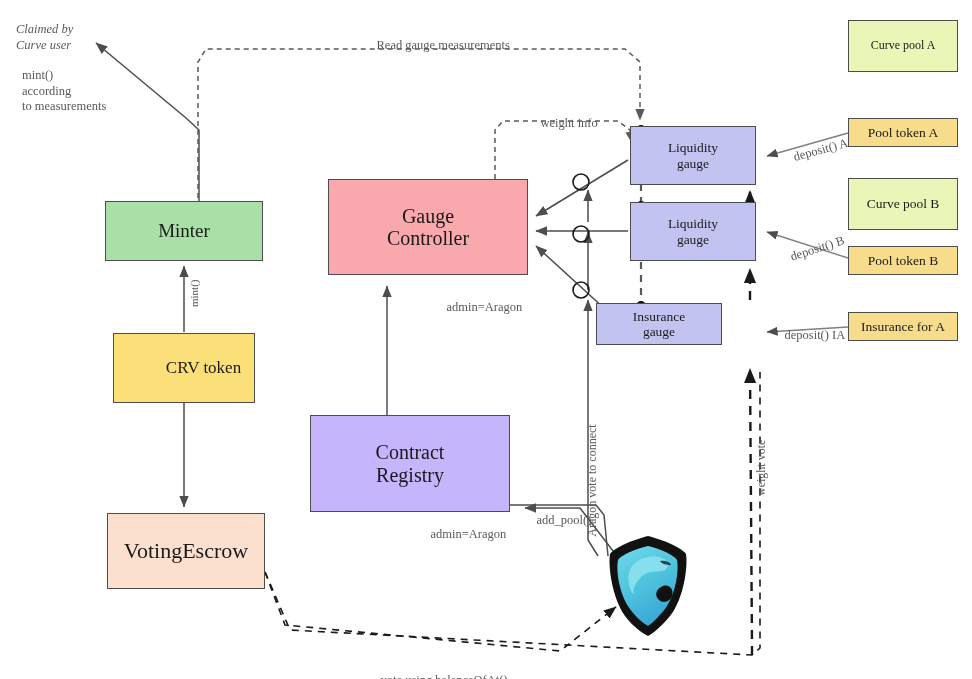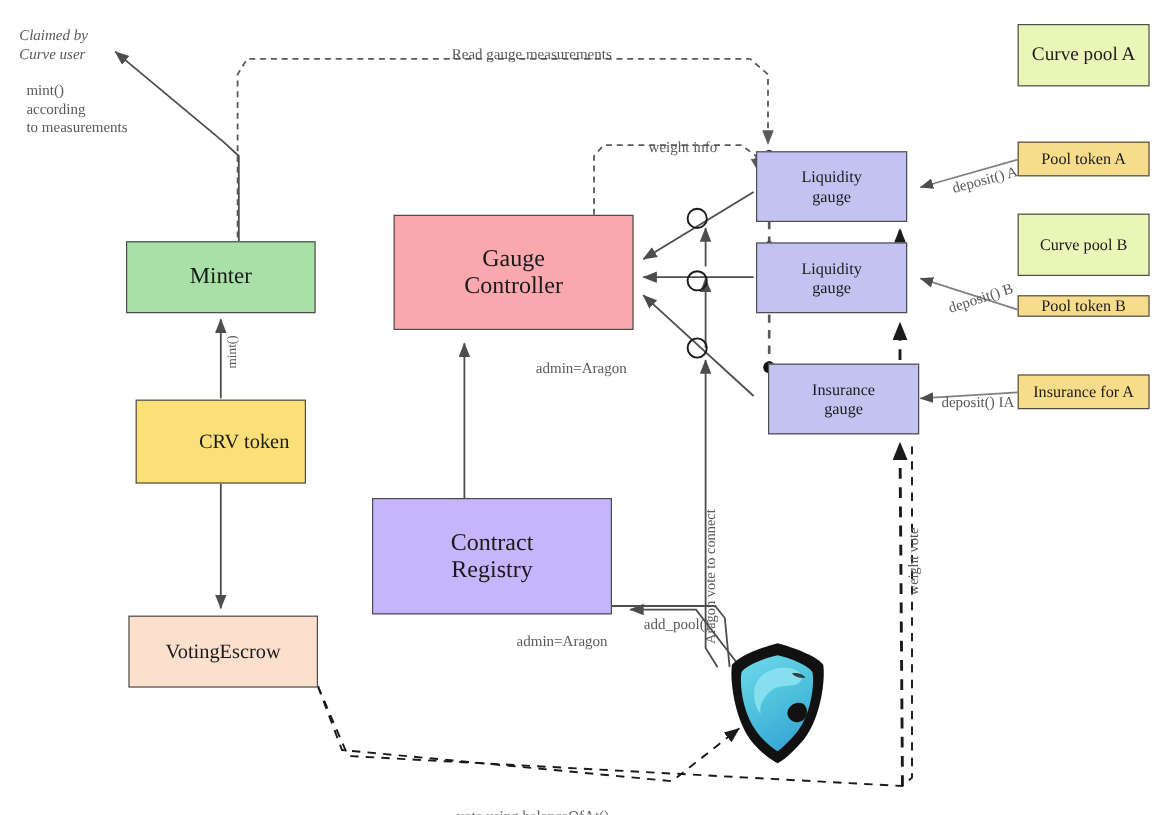--- a/index.html
+++ b/index.html
@@ -180,21 +180,21 @@
   </svg>
 
   <div class="node" style="left:105px; top:201px; width:158px; height:60px; background:#a8e0a8; font-size:19px;">
     <span class="lbl">Minter</span>
   </div>
 
   <div class="node" style="left:113px; top:333px; width:142px; height:70px; background:#fbe07a; font-size:17px;padding-left:39px;">
     <span class="lbl">CRV token</span>
   </div>
 
-  <div class="node" style="left:107px; top:513px; width:158px; height:60px; background:#fbe0ce; font-size:17px;">
+  <div class="node" style="left:107px; top:513px; width:158px; height:76px; background:#fbe0ce; font-size:22px;">
     <span class="lbl">VotingEscrow</span>
   </div>
 
   <div class="node" style="left:328px; top:179px; width:200px; height:96px; background:#f9a8ad; font-size:20px; flex-direction:column;">
     <span class="lbl">Gauge</span>
     <span class="lbl">Controller</span>
   </div>
 
   <div class="node" style="left:310px; top:415px; width:200px; height:97px; background:#c4b5fd; font-size:20px; flex-direction:column;">
     <span class="lbl">Contract</span>
@@ -204,38 +204,38 @@
   <div class="node" style="left:630px; top:126px; width:126px; height:59px; background:#c3c3f2; font-size:13.5px; flex-direction:column;">
     <span class="lbl">Liquidity</span>
     <span class="lbl">gauge</span>
   </div>
 
   <div class="node" style="left:630px; top:202px; width:126px; height:59px; background:#c3c3f2; font-size:13.5px; flex-direction:column;">
     <span class="lbl">Liquidity</span>
     <span class="lbl">gauge</span>
   </div>
 
-  <div class="node" style="left:640px; top:303px; width:126px; height:59px; background:#c3c3f2; font-size:13.5px; flex-direction:column;">
+  <div class="node" style="left:596px; top:303px; width:126px; height:42px; background:#c3c3f2; font-size:13.5px; flex-direction:column;">
     <span class="lbl">Insurance</span>
     <span class="lbl">gauge</span>
   </div>
 
-  <div class="node" style="left:848px; top:20px; width:110px; height:52px; background:#eaf5b8; font-size:16px;font-family:Liberation Serif, serif;">
+  <div class="node" style="left:848px; top:20px; width:110px; height:52px; background:#eaf5b8; font-size:12px;font-family:Liberation Serif, serif;">
     <span class="lbl">Curve pool A</span>
   </div>
 
   <div class="node" style="left:848px; top:118px; width:110px; height:29px; background:#f7dc8c; font-size:13.5px;">
     <span class="lbl">Pool token A</span>
   </div>
 
   <div class="node" style="left:848px; top:178px; width:110px; height:52px; background:#eaf5b8; font-size:13.5px;">
     <span class="lbl">Curve pool B</span>
   </div>
 
-  <div class="node" style="left:848px; top:246px; width:110px; height:18px; background:#f7dc8c; font-size:13.5px;">
+  <div class="node" style="left:848px; top:246px; width:110px; height:29px; background:#f7dc8c; font-size:13.5px;">
     <span class="lbl">Pool token B</span>
   </div>
 
   <div class="node" style="left:848px; top:312px; width:110px; height:29px; background:#f7dc8c; font-size:13.5px;">
     <span class="lbl">Insurance for A</span>
   </div>
 
   <div class="note" style="left:16px; top:22px;font-style:italic;"><span>Claimed by</span><br><span>Curve user</span></div>
 
   <div class="note" style="left:22px; top:68px;"><span>mint()</span><br><span>according</span><br><span>to measurements</span></div>

